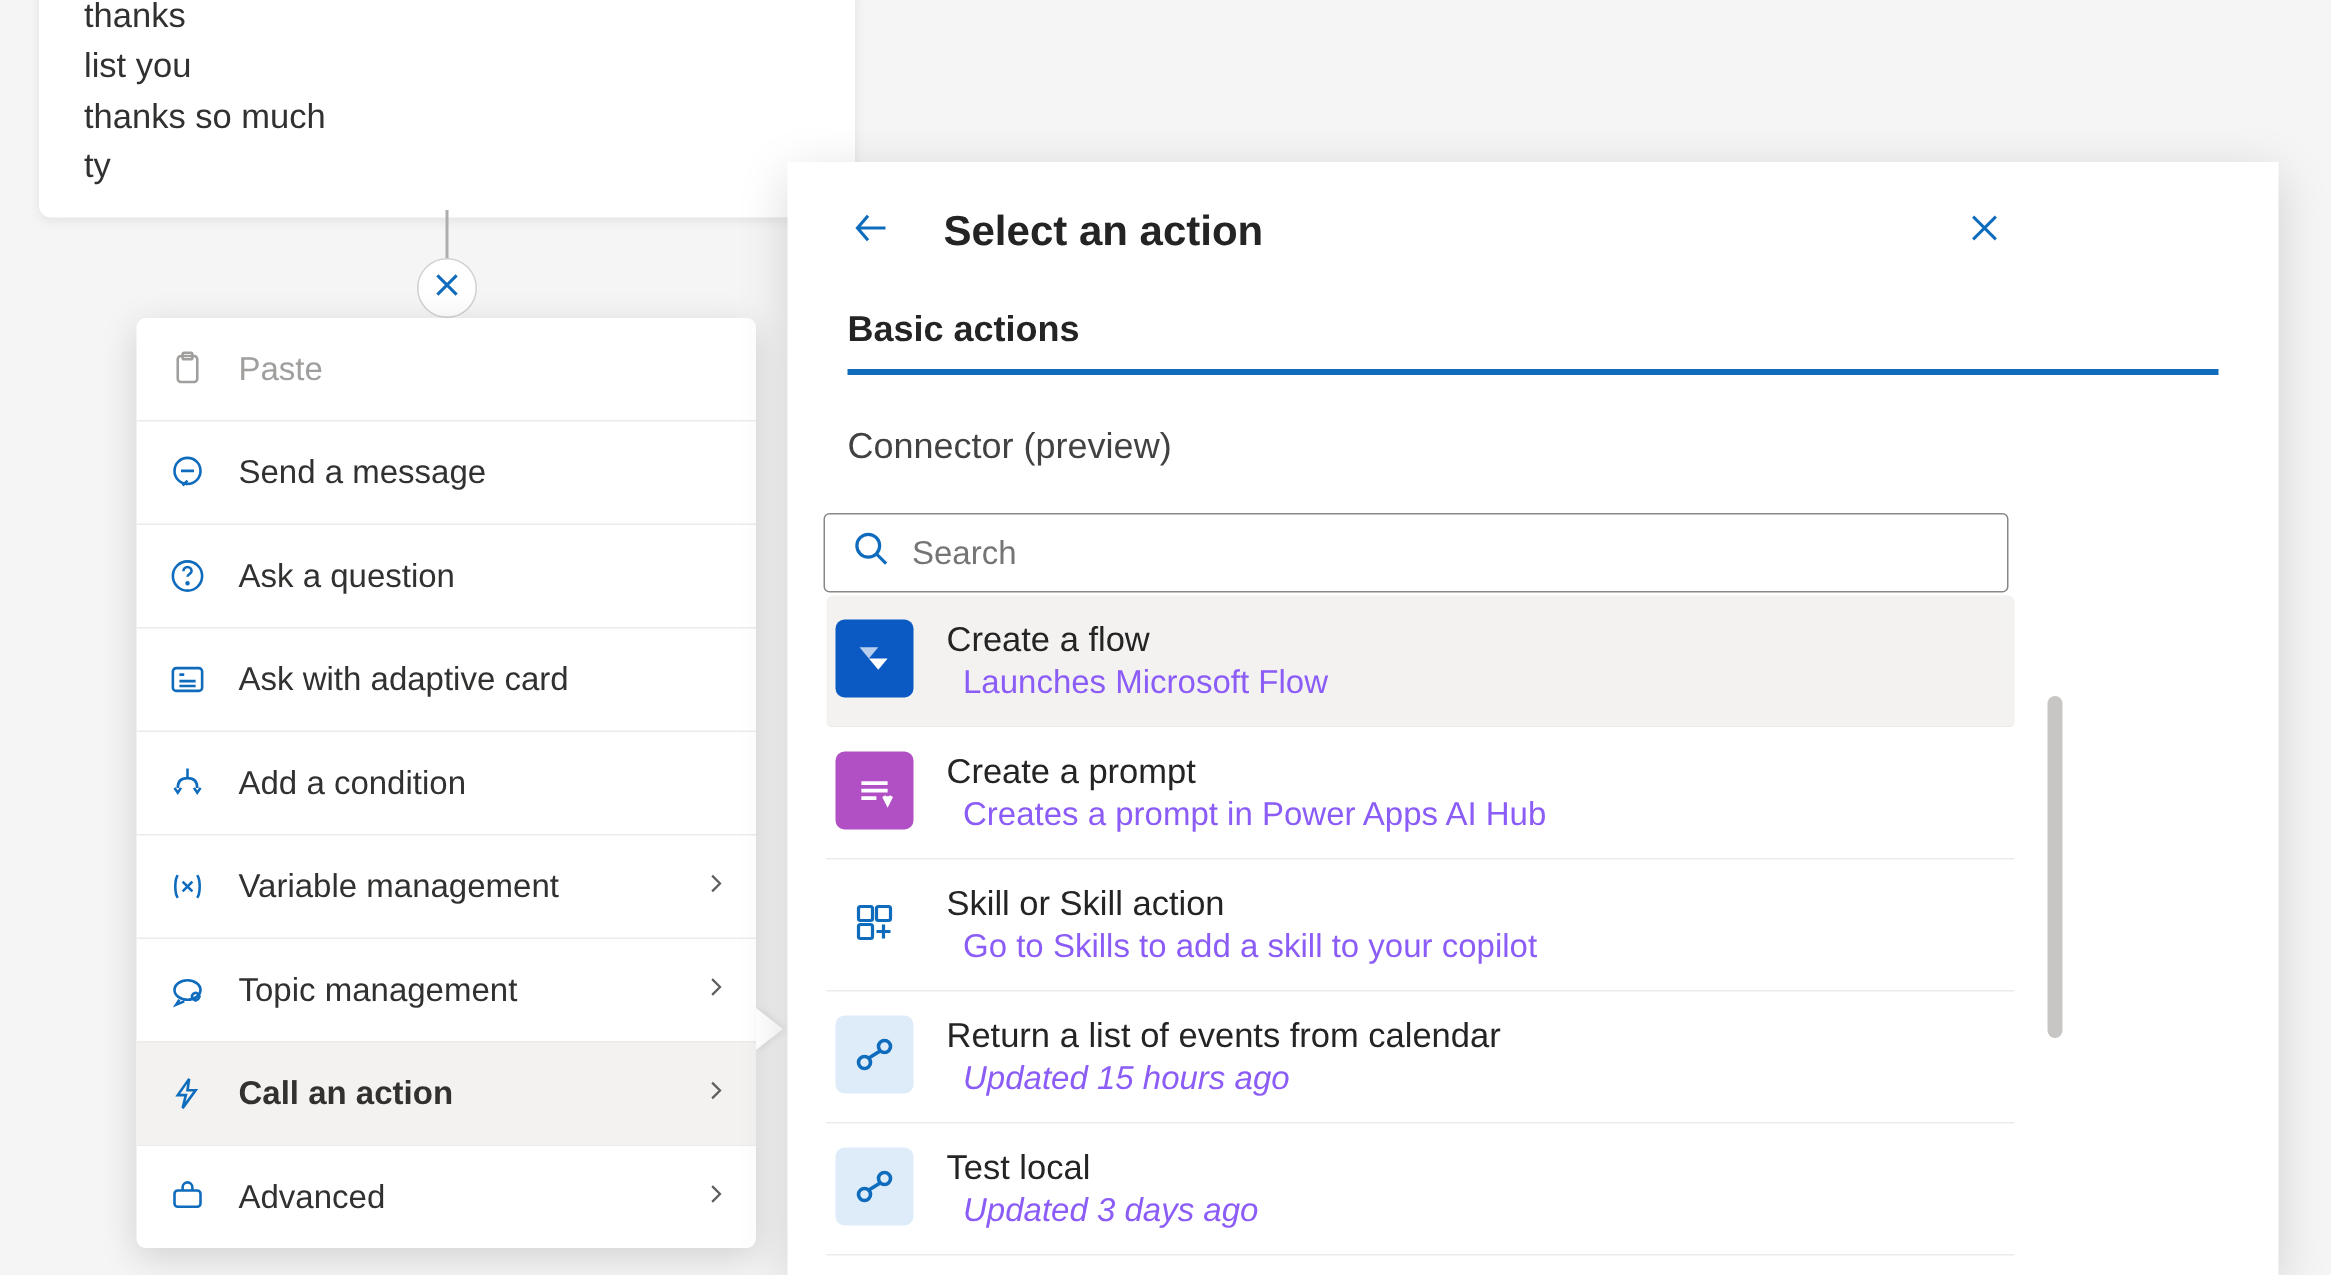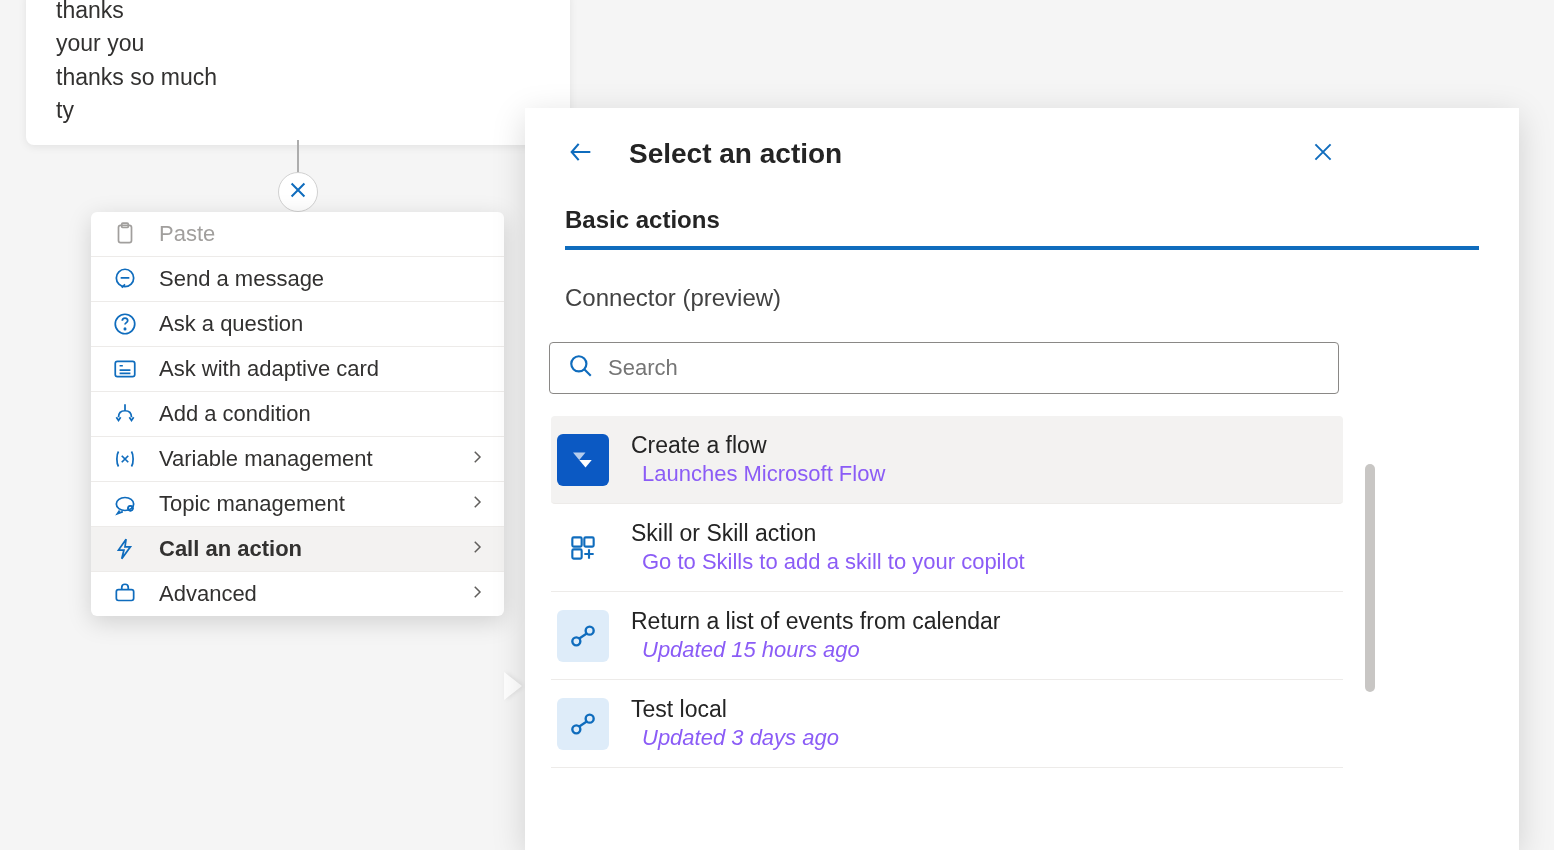--- a/index.html
+++ b/index.html
@@ -59,21 +59,21 @@
       width: 413px;
       background: #fff;
       border-radius: 6px;
       box-shadow: 0 6px 24px rgba(0,0,0,0.15);
       overflow: hidden;
       z-index: 3;
     }
     .menu-item {
       display: flex;
       align-items: center;
-      padding: 8px 20px;
+      padding: 20px 20px;
       font-size: 22px;
       color: #323130;
       border-top: 1px solid #edebe9;
       cursor: pointer;
       position: relative;
     }
     .menu-item:first-child { border-top: none; }
     .menu-item.disabled { color: #a19f9d; }
     .menu-item.highlighted { background: #f3f2f1; font-weight: 600; }
     .menu-icon {
@@ -162,21 +162,21 @@
       padding-bottom: 12px;
       cursor: pointer;
       border-bottom: 4px solid transparent;
     }
     .tab.active {
       font-weight: 600;
       border-bottom-color: #0f6cbd;
       color: #242424;
     }
     .search-wrap {
-      padding: 14px 40px 22px 24px;
+      padding: 14px 40px 2px 24px;
       margin-right: 140px;
     }
     .search-box {
       display: flex;
       align-items: center;
       border: 1px solid #8a8886;
       border-radius: 4px;
       padding: 10px 18px;
     }
     .search-box svg {
@@ -193,21 +193,20 @@
       flex: 1;
       background: transparent;
     }
     .action-list {
       padding: 0 28px 0 26px;
       margin-right: 148px;
       position: relative;
     }
     .action-item {
       display: flex;
-      align-items: center;
       padding: 16px 10px 16px 6px;
       border-bottom: 1px solid #edebe9;
       cursor: pointer;
     }
     .action-item.highlight { background: #f3f2f1; border-radius: 4px; }
     .action-icon {
       width: 52px;
       height: 52px;
       border-radius: 6px;
       flex-shrink: 0;
@@ -241,21 +240,21 @@
       height: 228px;
       background: #c8c6c4;
       border-radius: 5px;
     }
   </style>
 </head>
 <body>
 
 <div class="phrases-card">
   <div>thanks</div>
-  <div>your you</div>
+  <div>list you</div>
   <div>thanks so much</div>
   <div>ty</div>
 </div>
 
 <div class="vline"></div>
 
 <div class="plus-circle">
   <span>
     <svg viewBox="0 0 24 24" fill="none" stroke="#0f6cbd" stroke-width="2.2">
         <path d="M5 5 L19 19 M19 5 L5 19"></path>
@@ -402,20 +401,32 @@
       <div class="action-item highlight">
         <div class="action-icon flow">
           <svg viewBox="0 0 24 24" width="30" height="30" fill="#fff">
             <path d="M4 6 L14 6 L9 12 Z" opacity="0.7"></path>
             <path d="M9 12 L19 12 L14 18 Z"></path>
           </svg>
         </div>
         <div class="action-text">
           <div class="atitle">Create a flow</div>
           <div class="asub">Launches Microsoft Flow</div>
+        </div>
+      </div>
+      <div class="action-item">
+        <div class="action-icon prompt">
+          <svg viewBox="0 0 24 24" width="30" height="30" fill="none" stroke="#fff" stroke-width="2">
+            <path d="M5 8h14 M5 12h14 M5 16h8"></path>
+            <path d="M17 15 l2 4 2-4" fill="#fff"></path>
+          </svg>
+        </div>
+        <div class="action-text">
+          <div class="atitle">Create a prompt</div>
+          <div class="asub">Creates a prompt in Power Apps AI Hub</div>
         </div>
       </div>
       <div class="action-item">
         <div class="action-icon skill">
           <svg viewBox="0 0 24 24" width="32" height="32" fill="none" stroke="currentColor" stroke-width="1.6">
             <rect x="4" y="4" width="7" height="7" rx="1"></rect>
             <rect x="13" y="4" width="7" height="7" rx="1"></rect>
             <rect x="4" y="13" width="7" height="7" rx="1"></rect>
             <path d="M16.5 13v7 M13 16.5h7"></path>
           </svg>

